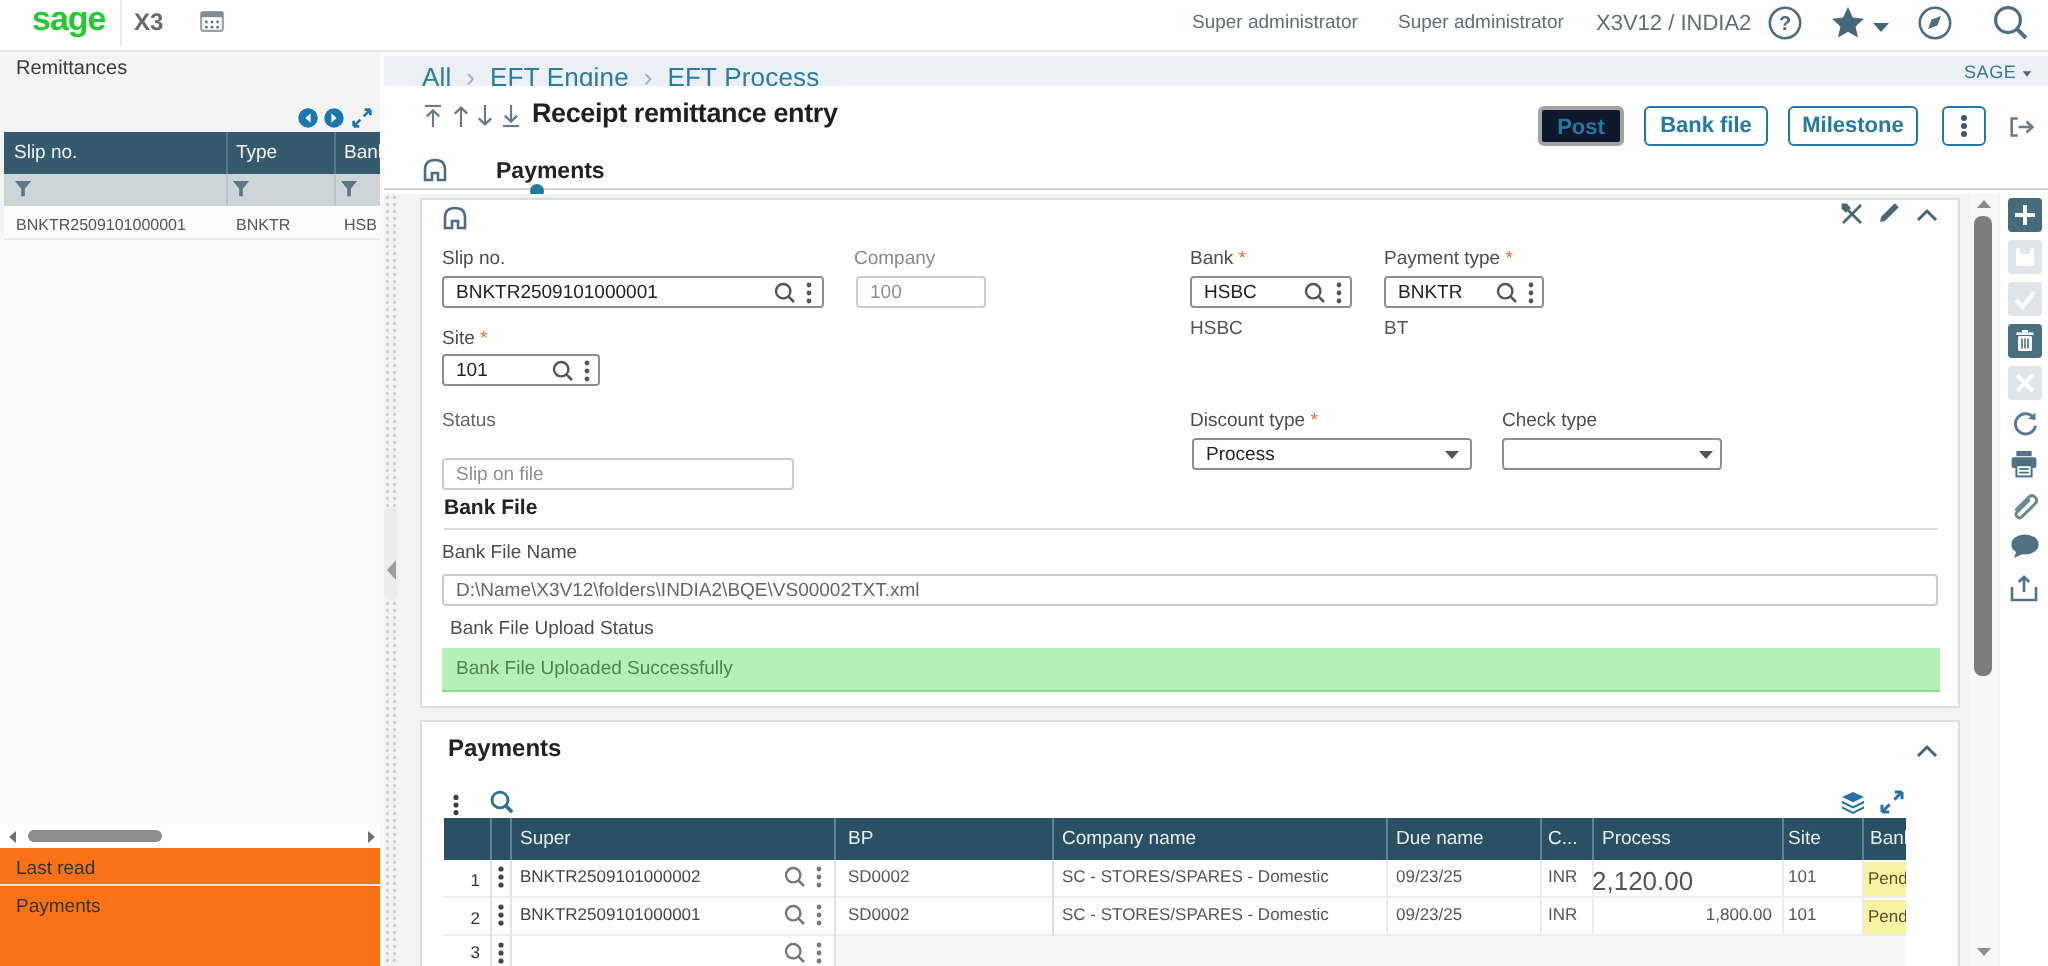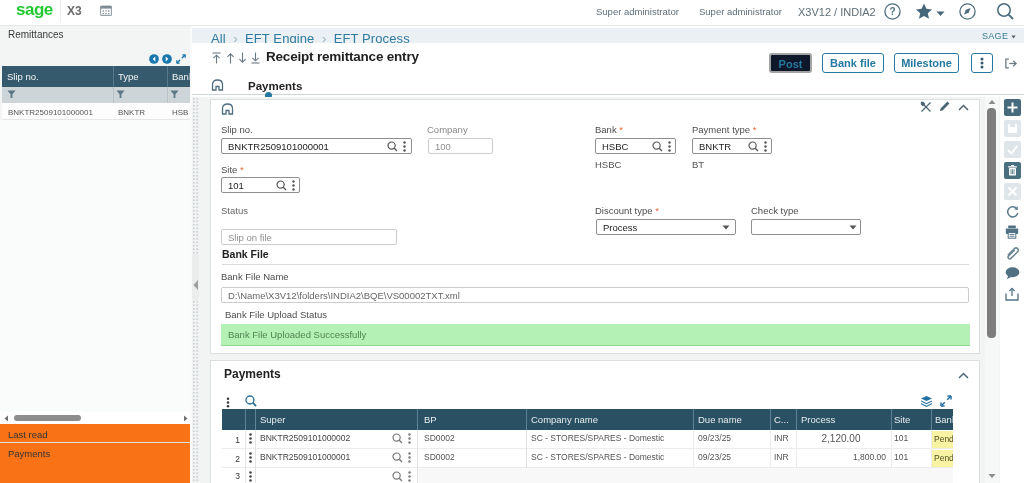--- a/index.html
+++ b/index.html
@@ -463,21 +463,21 @@
     </svg>
 <svg class="abs" style="left:408px;top:433px;" width="3" height="11" viewBox="0 0 3 11">
       <circle cx="1.5" cy="1.5" r="1.2" fill="#777"></circle>
       <circle cx="1.5" cy="5.5" r="1.2" fill="#777"></circle>
       <circle cx="1.5" cy="9.5" r="1.2" fill="#777"></circle>
     </svg>
 <div class="abs" style="left:424px;top:433px;font-size:8.5px;color:#555;">SD0002</div>
 <div class="abs" style="left:531px;top:433px;font-size:8.5px;color:#555;">SC - STORES/SPARES - Domestic</div>
 <div class="abs" style="left:698px;top:433px;font-size:8.5px;color:#555;">09/23/25</div>
 <div class="abs" style="left:774px;top:433px;font-size:8.5px;color:#555;">INR</div>
-<div class="abs" style="left:796px;top:433px;width:90px;font-size:10px;color:#555;text-align:center;">2,120.00</div>
+<div class="abs" style="left:796px;top:433px;width:90px;font-size:13px;color:#555;text-align:left;">2,120.00</div>
 <div class="abs" style="left:894px;top:433px;font-size:8.5px;color:#555;">101</div>
 <div class="abs" style="left:932px;top:431px;width:21px;height:17px;background:#f7f3a2;overflow:hidden;">
       <div style="margin:3px 0 0 2px;font-size:8.5px;color:#55502a;">Pend</div>
     </div>
 
 <div class="abs" style="left:222px;top:454px;width:18px;font-size:8.5px;color:#333;text-align:right;">2</div>
 <svg class="abs" style="left:249px;top:452px;" width="3" height="11" viewBox="0 0 3 11">
       <circle cx="1.5" cy="1.5" r="1.3" fill="#444"></circle>
       <circle cx="1.5" cy="5.5" r="1.3" fill="#444"></circle>
       <circle cx="1.5" cy="9.5" r="1.3" fill="#444"></circle>

